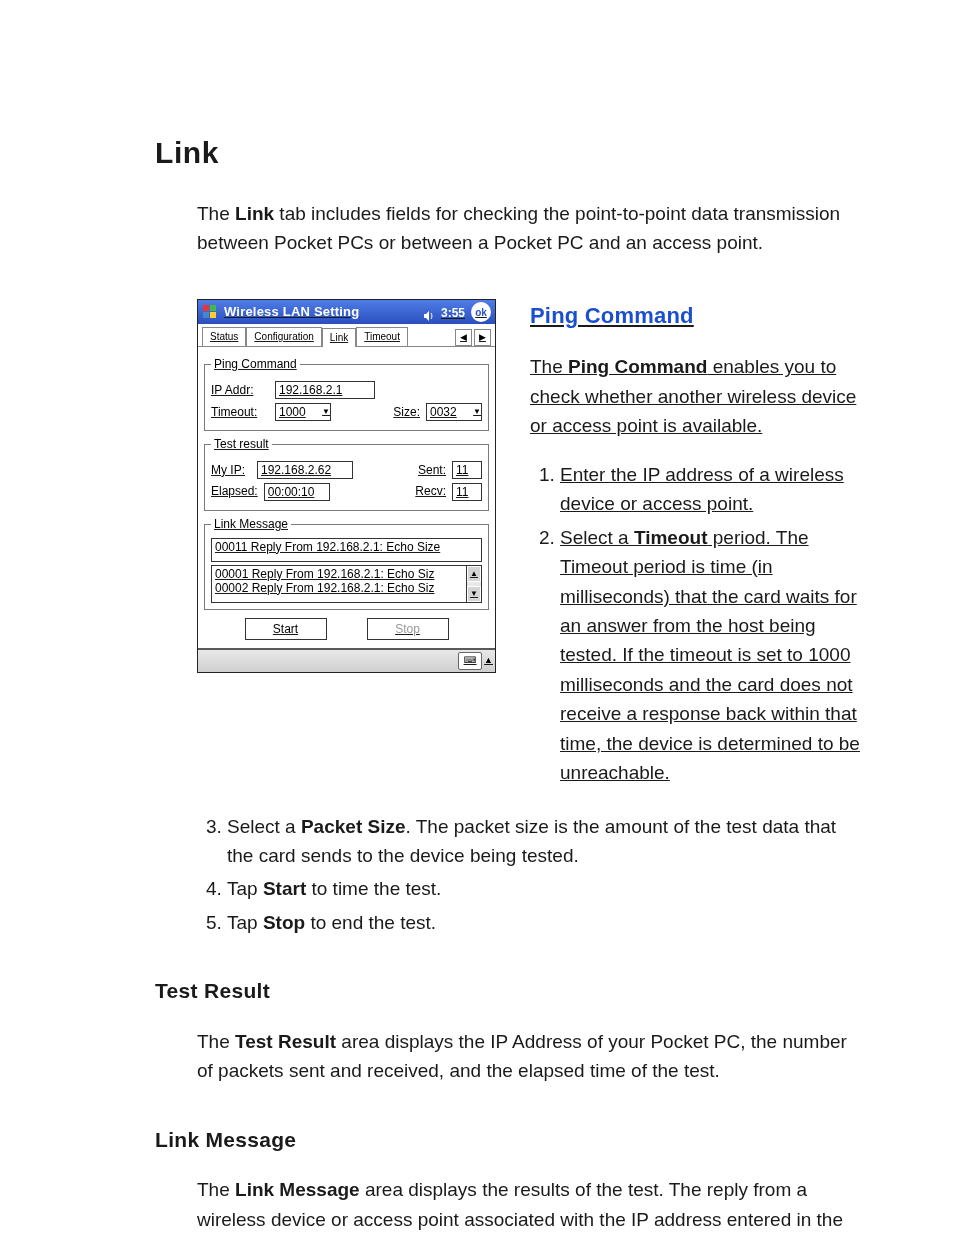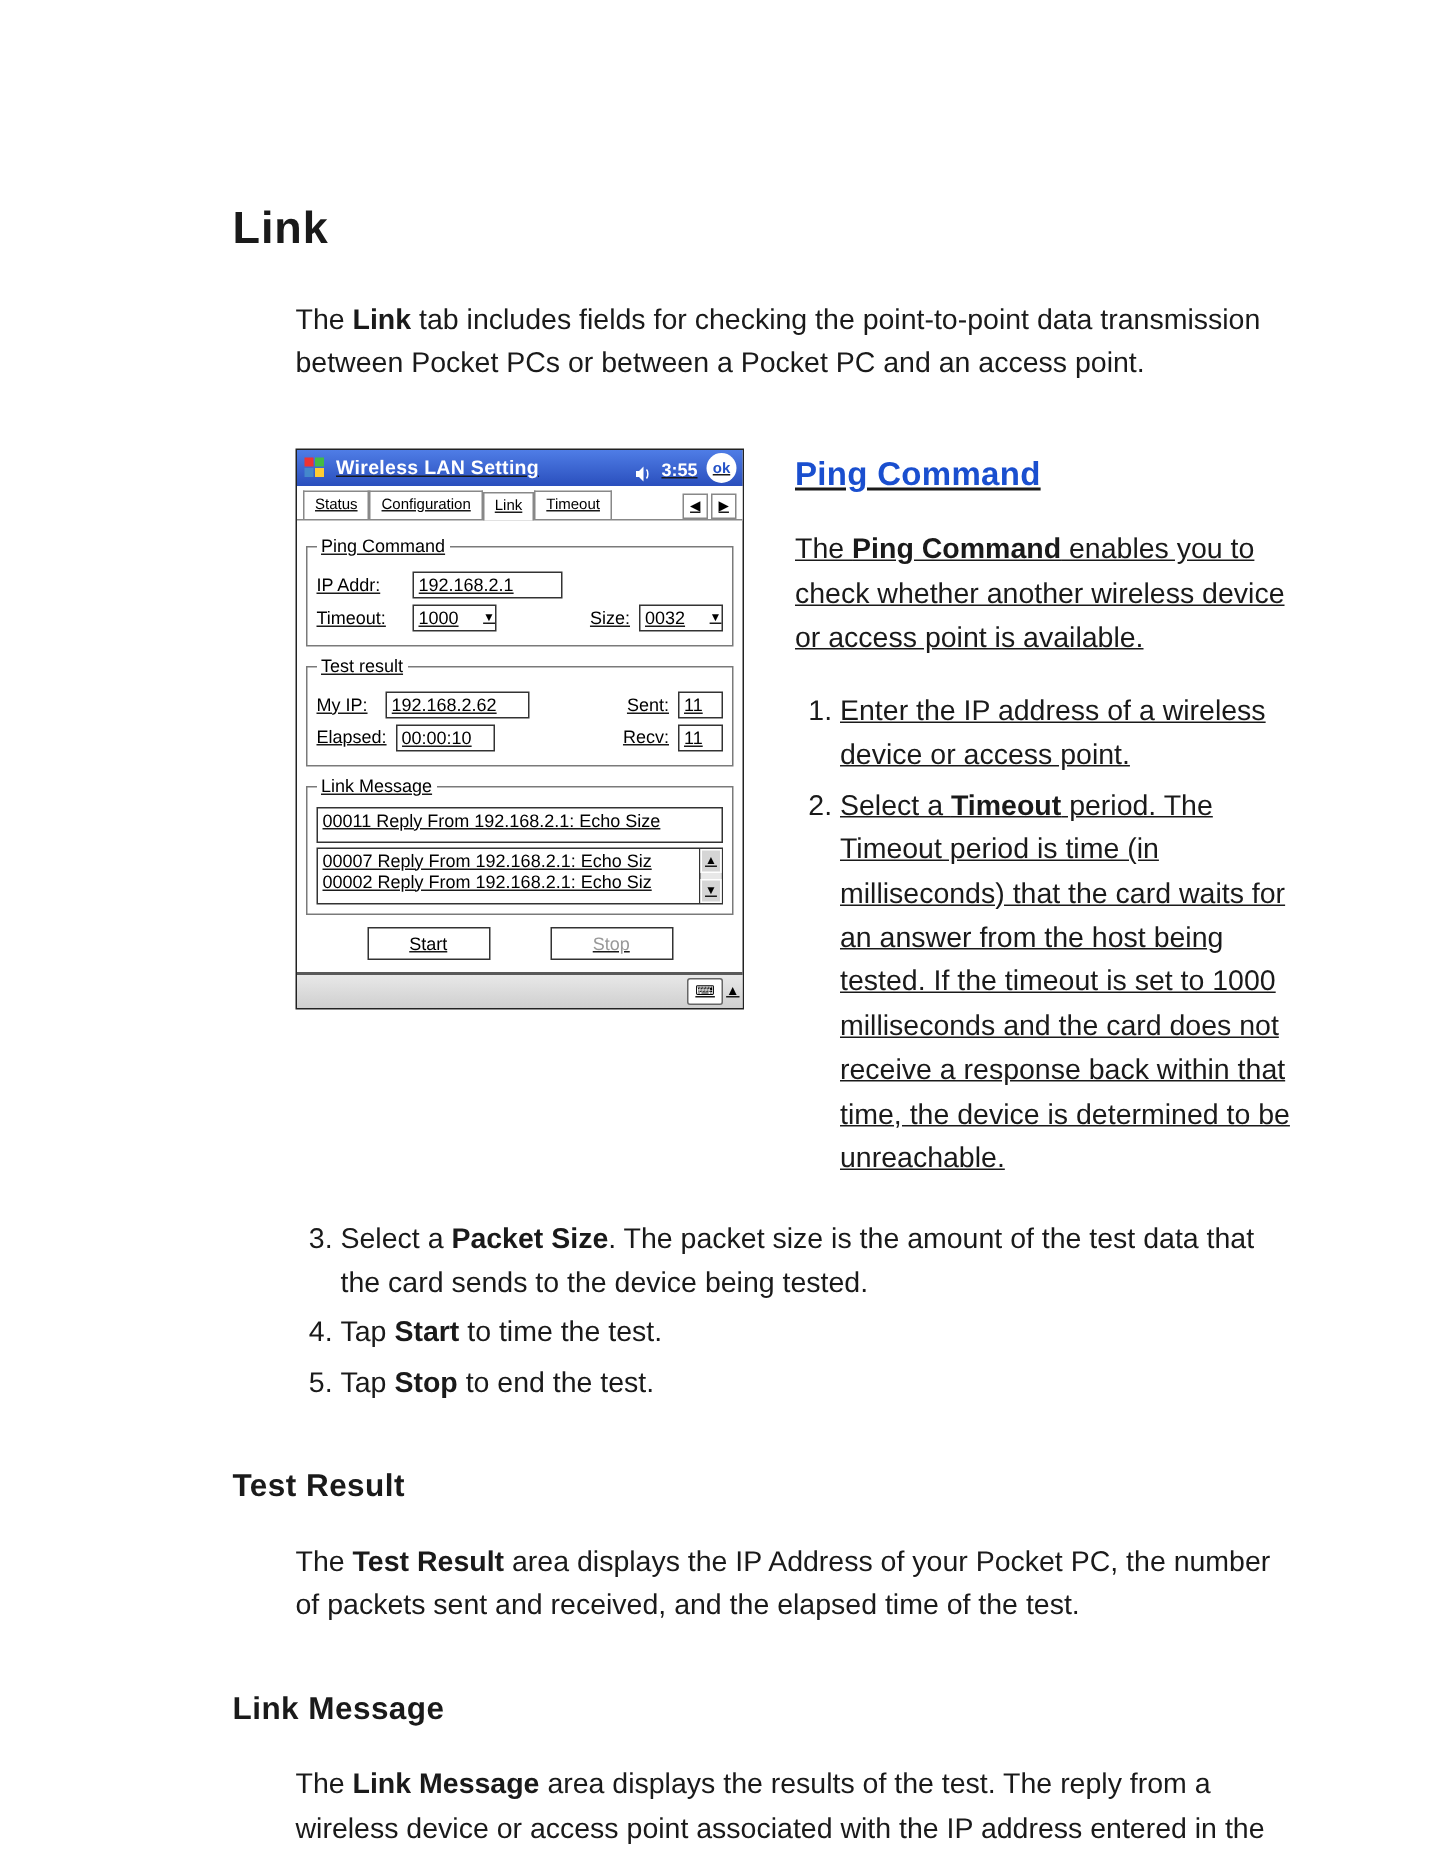--- a/index.html
+++ b/index.html
@@ -281,21 +281,21 @@
             </span>
           </div>
         </fieldset>
 
         <fieldset>
           <legend>Link Message</legend>
           <div class="msgbox">00011 Reply From 192.168.2.1: Echo Size</div>
           <div style="height:3px"></div>
           <div class="listbox">
             <div class="lines">
-              <div>00007 Reply From 192.168.2.1: Echo Siz</div>
+              <div>00001 Reply From 192.168.2.1: Echo Siz</div>
               <div>00002 Reply From 192.168.2.1: Echo Siz</div>
             </div>
             <div class="scroll">
               <span>▲</span>
               <span>▼</span>
             </div>
           </div>
         </fieldset>
 
         <div class="btnrow">

